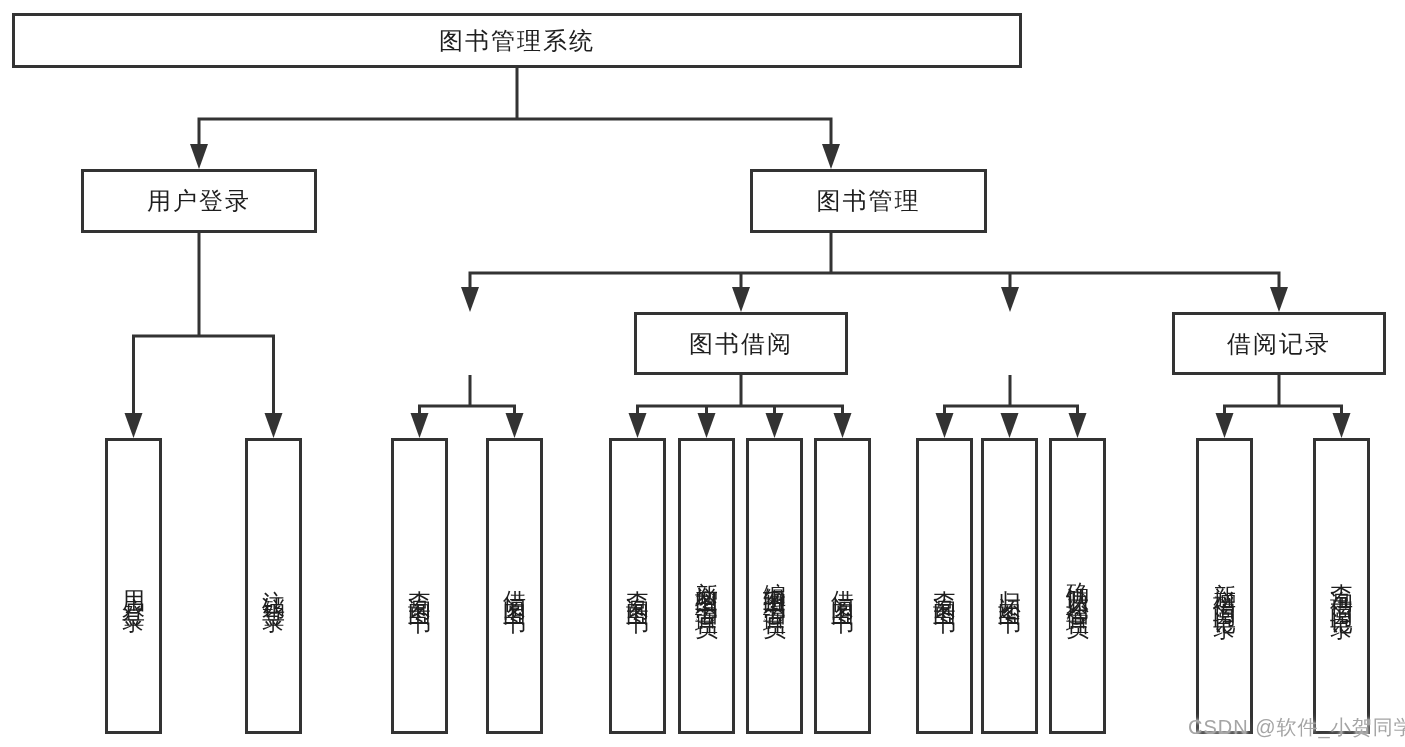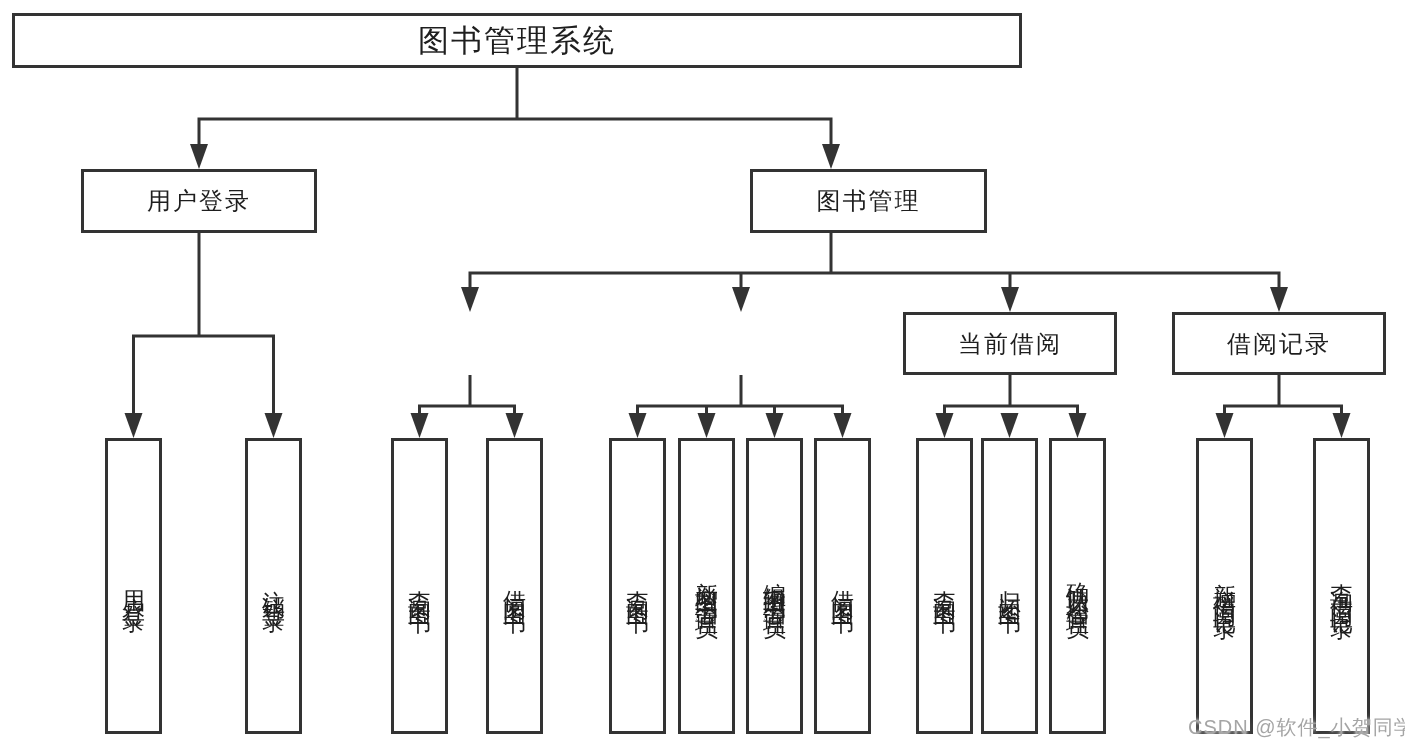--- a/index.html
+++ b/index.html
@@ -29,21 +29,21 @@
     display:flex;
     align-items:center;
     justify-content:center;
     color:var(--text);
     z-index:1;
     font-size:24px;
     letter-spacing:2px;
     text-align:center;
     white-space:nowrap;
   }
-  .box.root{font-size:31px;}
+  .box.root{font-size:24px;}
   .box.leaf{
     writing-mode:vertical-rl;
     text-orientation:mixed;
     font-size:23px;
     letter-spacing:7px;
     white-space:normal;
     line-height:1;
     padding:6px 0;
   }
   .box.leaf.long{letter-spacing:5px;}
@@ -121,21 +121,21 @@
       <polygon points="1215.5,413 1233.5,413 1224.5,438"></polygon>
       <polygon points="1332.5,413 1350.5,413 1341.5,438"></polygon>
     </g>
   </svg>
 
   <div class="box root" style="left:12px;top:13px;width:1010px;height:55px">图书管理系统</div>
 
   <div class="box" style="left:81px;top:169px;width:236px;height:64px">用户登录</div>
   <div class="box" style="left:750px;top:169px;width:237px;height:64px">图书管理</div>
 
-  <div class="box" style="left:903px;top:312px;width:214px;height:63px">当前借阅</div>
+  <div class="box" style="left:634px;top:312px;width:214px;height:63px">图书借阅</div>
   <div class="box" style="left:1172px;top:312px;width:214px;height:63px">借阅记录</div>
 
   <div class="box leaf" style="left:105px;top:438px;width:57px;height:296px">用户登录</div>
   <div class="box leaf" style="left:245px;top:438px;width:57px;height:296px">注销登录</div>
 
   <div class="box leaf" style="left:391px;top:438px;width:57px;height:296px">查询图书</div>
   <div class="box leaf" style="left:486px;top:438px;width:57px;height:296px">借阅图书</div>
 
   <div class="box leaf" style="left:609px;top:438px;width:57px;height:296px">查询图书</div>
   <div class="box leaf long" style="left:678px;top:438px;width:57px;height:296px">新增图书（管理员）</div>

